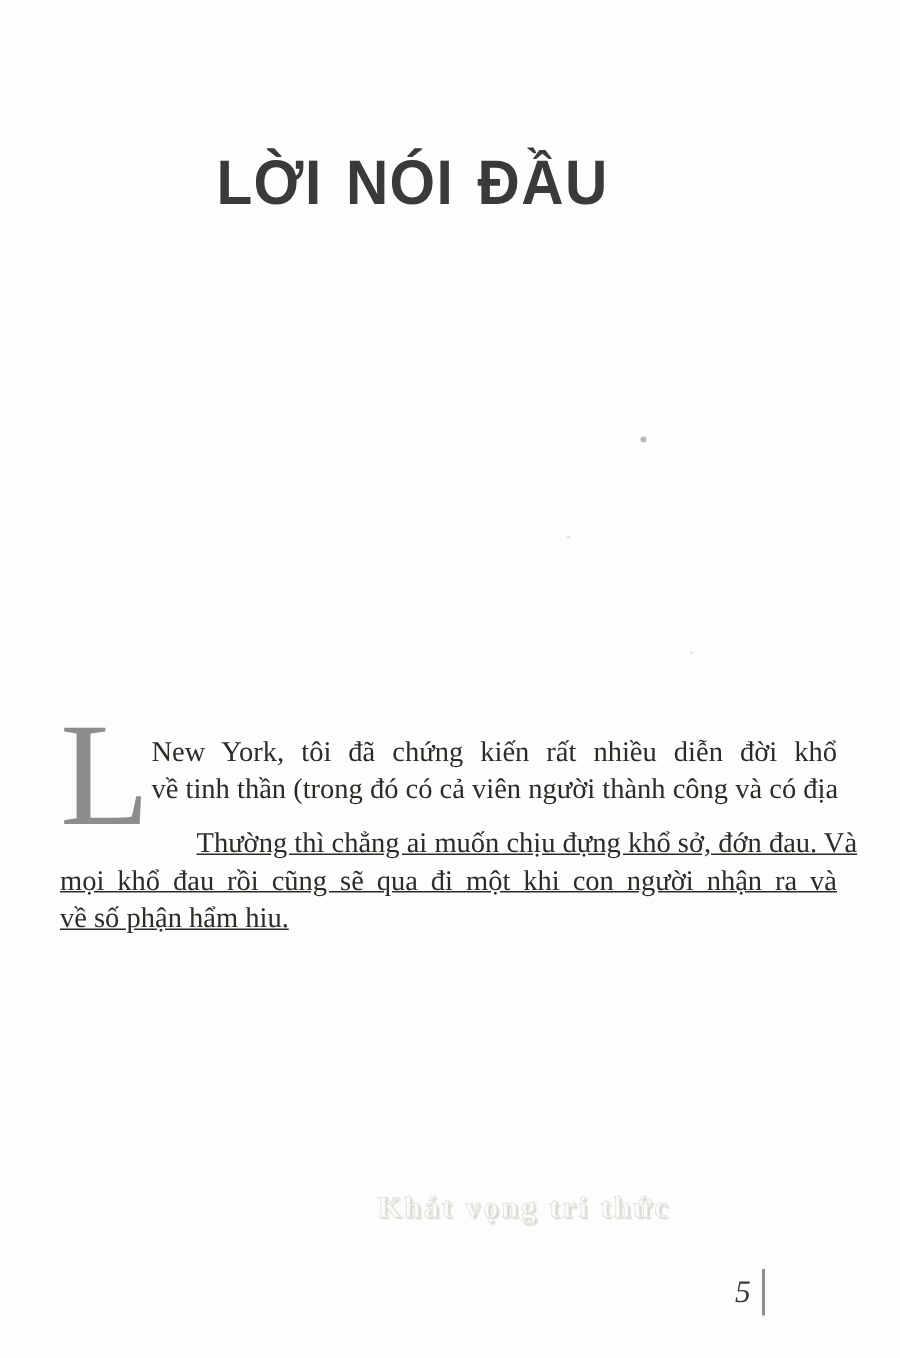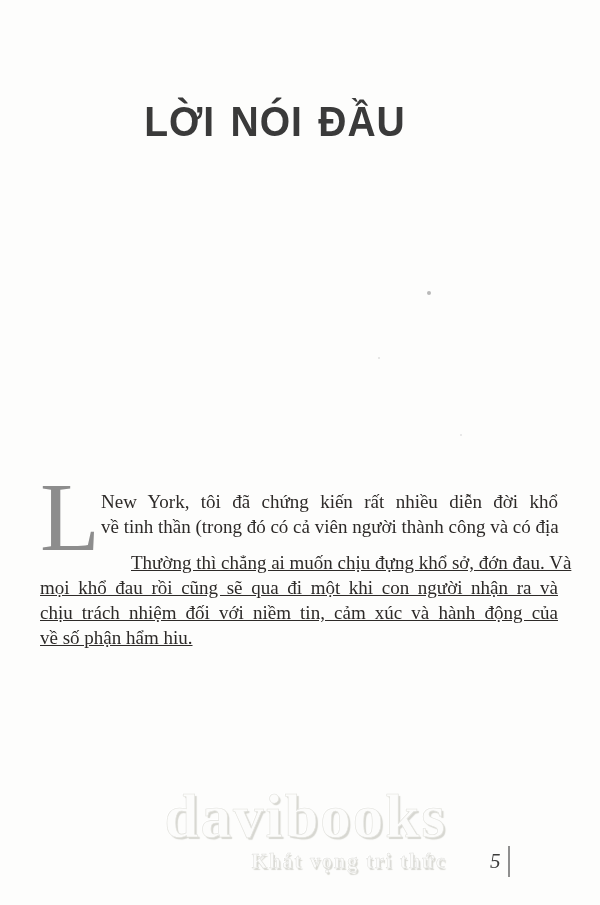--- a/index.html
+++ b/index.html
@@ -142,29 +142,27 @@
           <div class="bline">New York, tôi đã chứng kiến rất nhiều diễn đời khổ</div>
           <div class="bline">về tinh thần (trong đó có cả viên người thành công và có địa</div>
         </div>
     </div>
 
     <div class="para para2">
       <div class="lines">
 
       <div class="bline">Thường thì chẳng ai muốn chịu đựng khổ sở, đớn đau. Và</div>
           <div class="bline">mọi khổ đau rồi cũng sẽ qua đi một khi con người nhận ra và</div>
-          <div class="bline">chịu trách nhiệm đối với niềm tin, cảm xúc và hành động của</div>
           <div class="bline">về số phận hẩm hiu.</div>
         </div>
     </div>
 
   </div>
 
   <div class="watermark">
-    <div class="wm-brand">davibooks</div>
     <div class="wm-tagline">Khát vọng tri thức</div>
   </div>
 
   <div class="pagenum">
     <span class="num">5</span>
     <span class="bar"></span>
   </div>
 
 </div>
 

